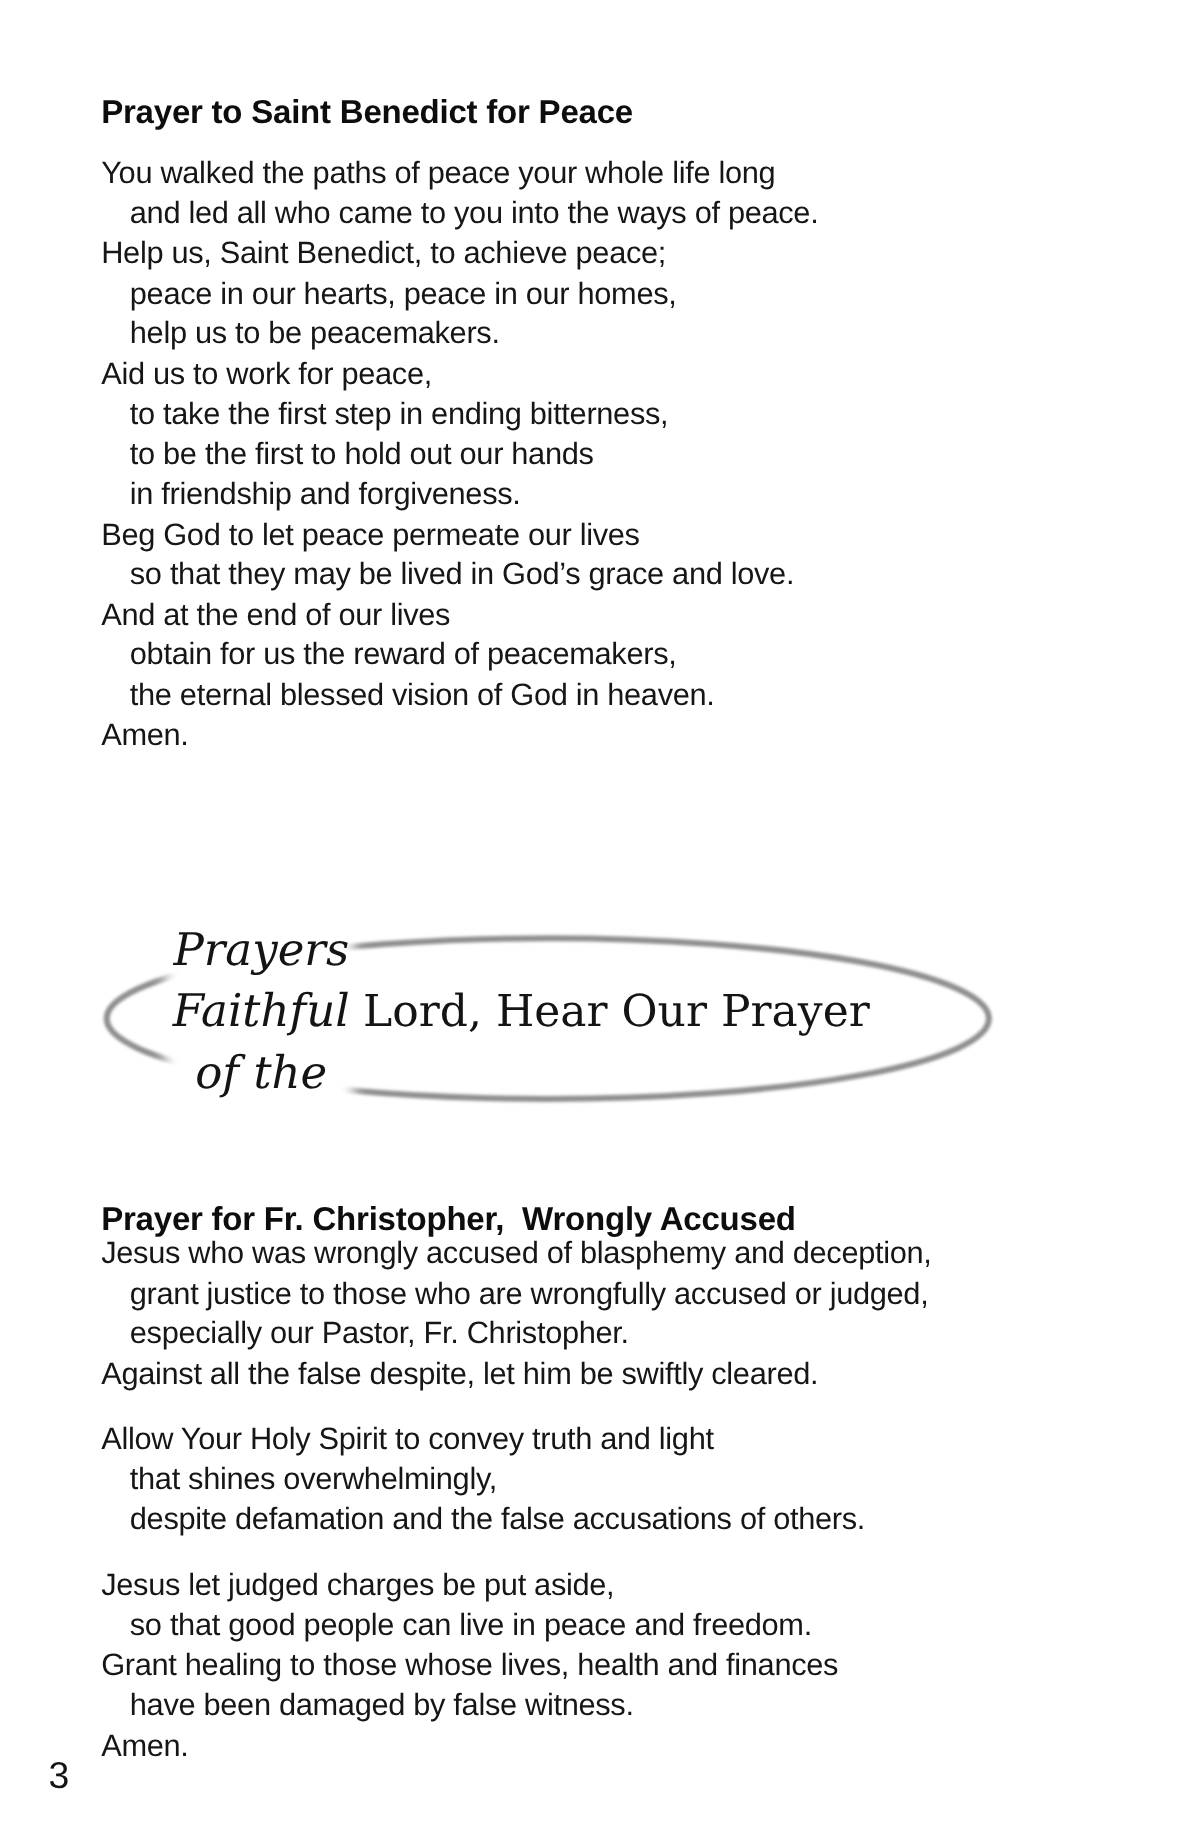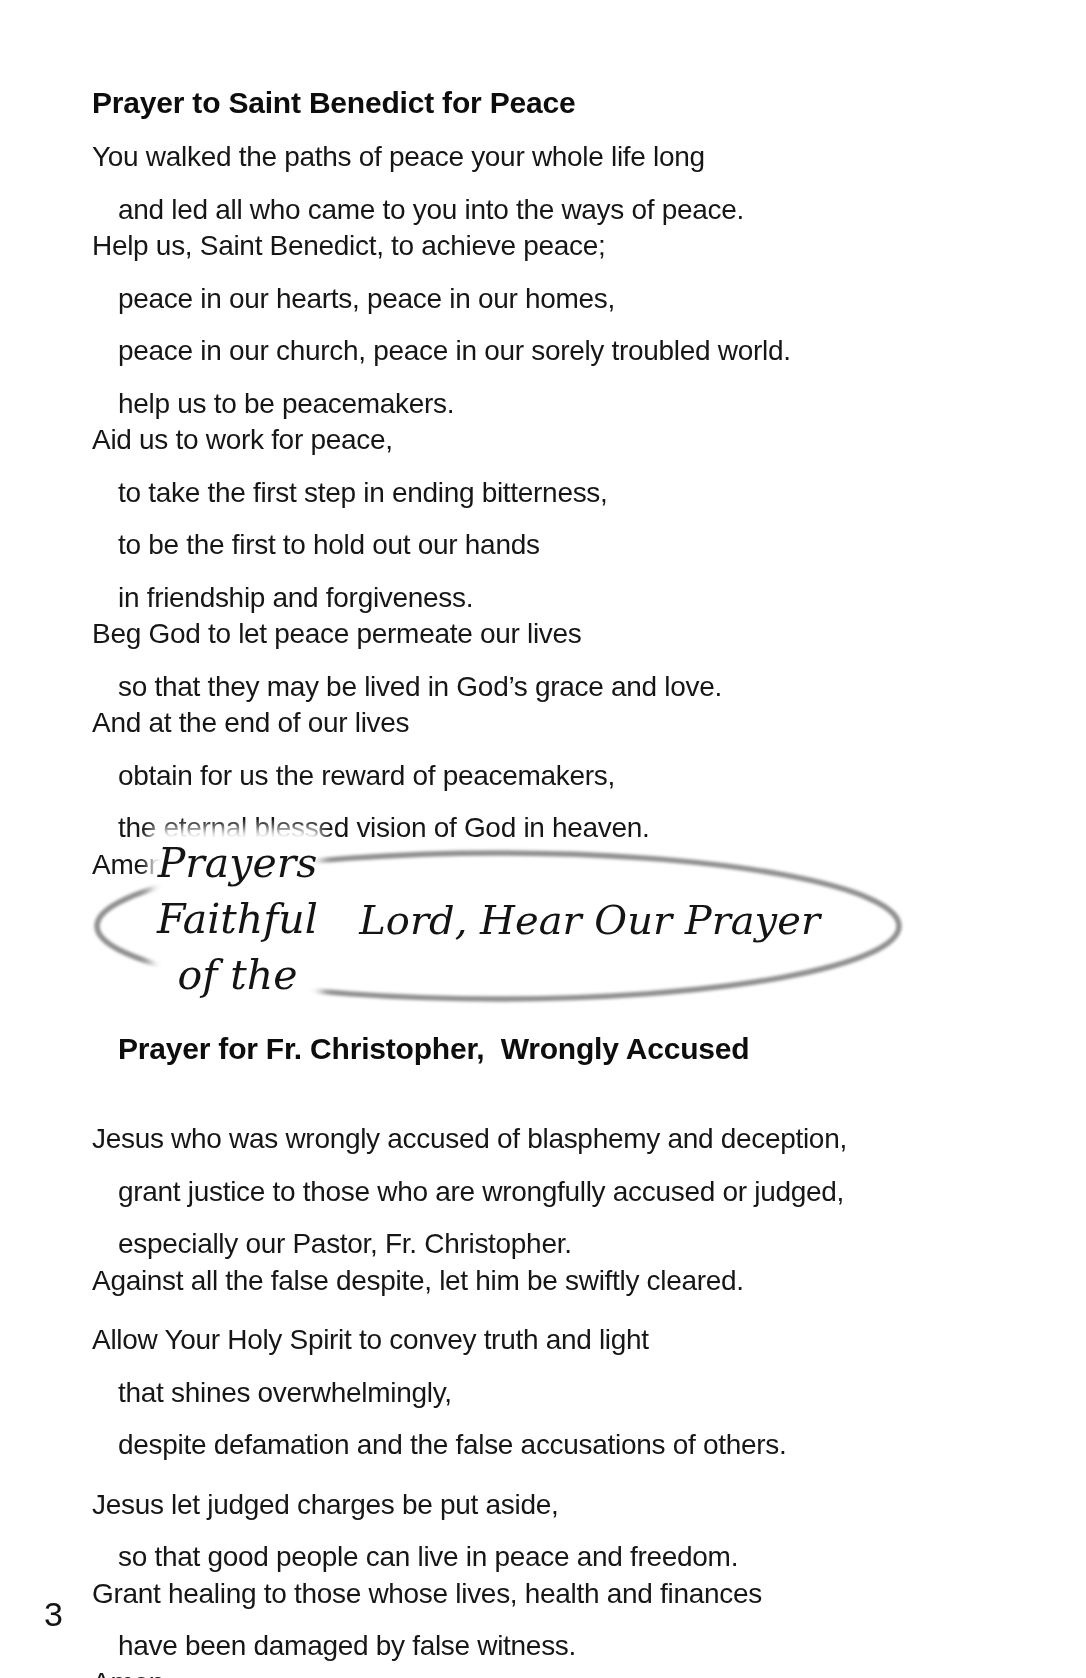--- a/index.html
+++ b/index.html
@@ -16,33 +16,33 @@
   .heading {
     position: absolute;
     left: 92px;
     font-size: 30px;
     font-weight: bold;
     letter-spacing: -0.2px;
     white-space: pre-wrap;
     color: #0d0d0d;
   }
   .h1 { top: 86px; }
-  .h2 { top: 1032px; margin-left: 26px; }
+  .h2 { top: 1092px; }
   .prayer {
     position: absolute;
     left: 92px;
     white-space: nowrap;
     font-size: 28px;
     letter-spacing: -0.3px;
     color: #161616;
   }
   .p1 { top: 139px; }
   .p2 { top: 1121px; }
   .line { line-height: 36.5px; height: 36.5px; }
-  .line.indent { padding-left: 26px; margin-top: 16px; }
+  .line.indent { padding-left: 26px; }
   .line.gap { margin-top: 23px; }
 
   .banner-svg { position: absolute; left: 50px; top: 820px; }
 
   .banner-side {
     position: absolute;
     left: 115px;
     top: 835px;
     width: 245px;
     text-align: center;
@@ -50,23 +50,22 @@
     font-style: italic;
     font-size: 41px;
     line-height: 56px;
     color: #141414;
   }
   .banner-response {
     position: absolute;
     left: 330px;
     top: 896px;
     width: 490px;
-    text-align: right;
+    text-align: left;
     font-family: "DejaVu Serif", serif;
-    font-style: italic;
     font-size: 40px;
     line-height: 48px;
     color: #141414;
   }
   .page-number {
     position: absolute;
     left: 44px;
     top: 1594px;
     font-size: 34px;
     line-height: 40px;
@@ -78,21 +77,20 @@
 
 <div class="page">
 
   <div class="heading h1">Prayer to Saint Benedict for Peace</div>
 
   <div class="prayer p1">
       <div class="line">You walked the paths of peace your whole life long</div>
       <div class="line indent">and led all who came to you into the ways of peace.</div>
       <div class="line">Help us, Saint Benedict, to achieve peace;</div>
       <div class="line indent">peace in our hearts, peace in our homes,</div>
-      <div class="line indent">peace in our church, peace in our sorely troubled world.</div>
       <div class="line indent">help us to be peacemakers.</div>
       <div class="line">Aid us to work for peace,</div>
       <div class="line indent">to take the first step in ending bitterness,</div>
       <div class="line indent">to be the first to hold out our hands</div>
       <div class="line indent">in friendship and forgiveness.</div>
       <div class="line">Beg God to let peace permeate our lives</div>
       <div class="line indent">so that they may be lived in God’s grace and love.</div>
       <div class="line">And at the end of our lives</div>
       <div class="line indent">obtain for us the reward of peacemakers,</div>
       <div class="line indent">the eternal blessed vision of God in heaven.</div>

